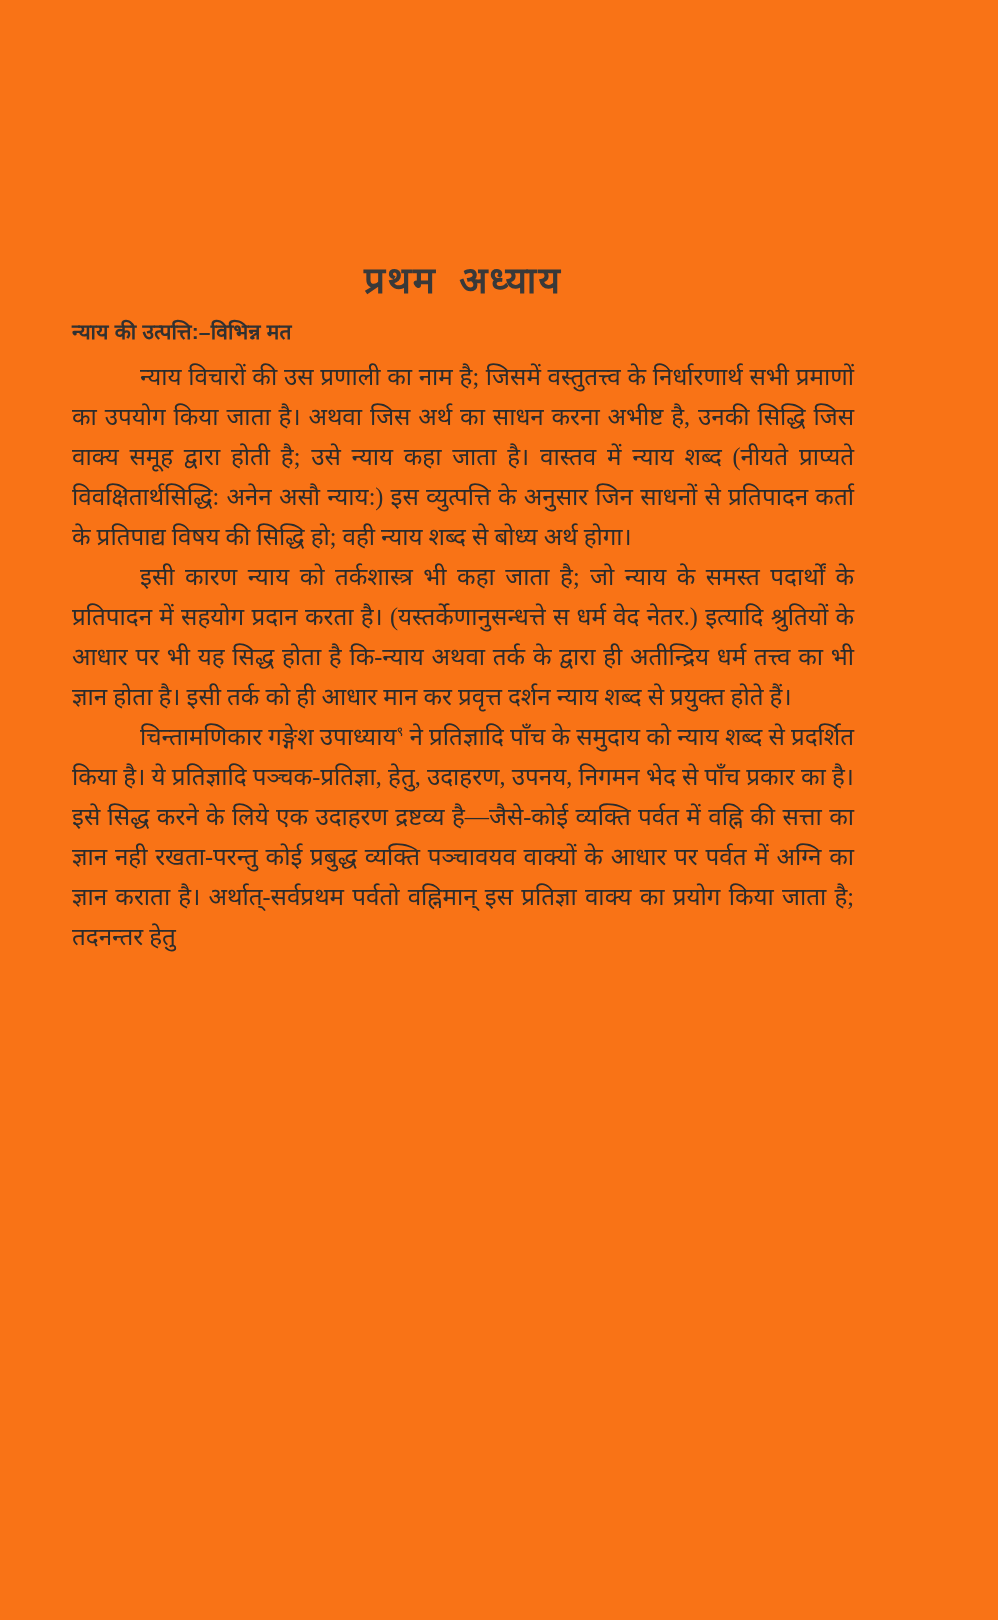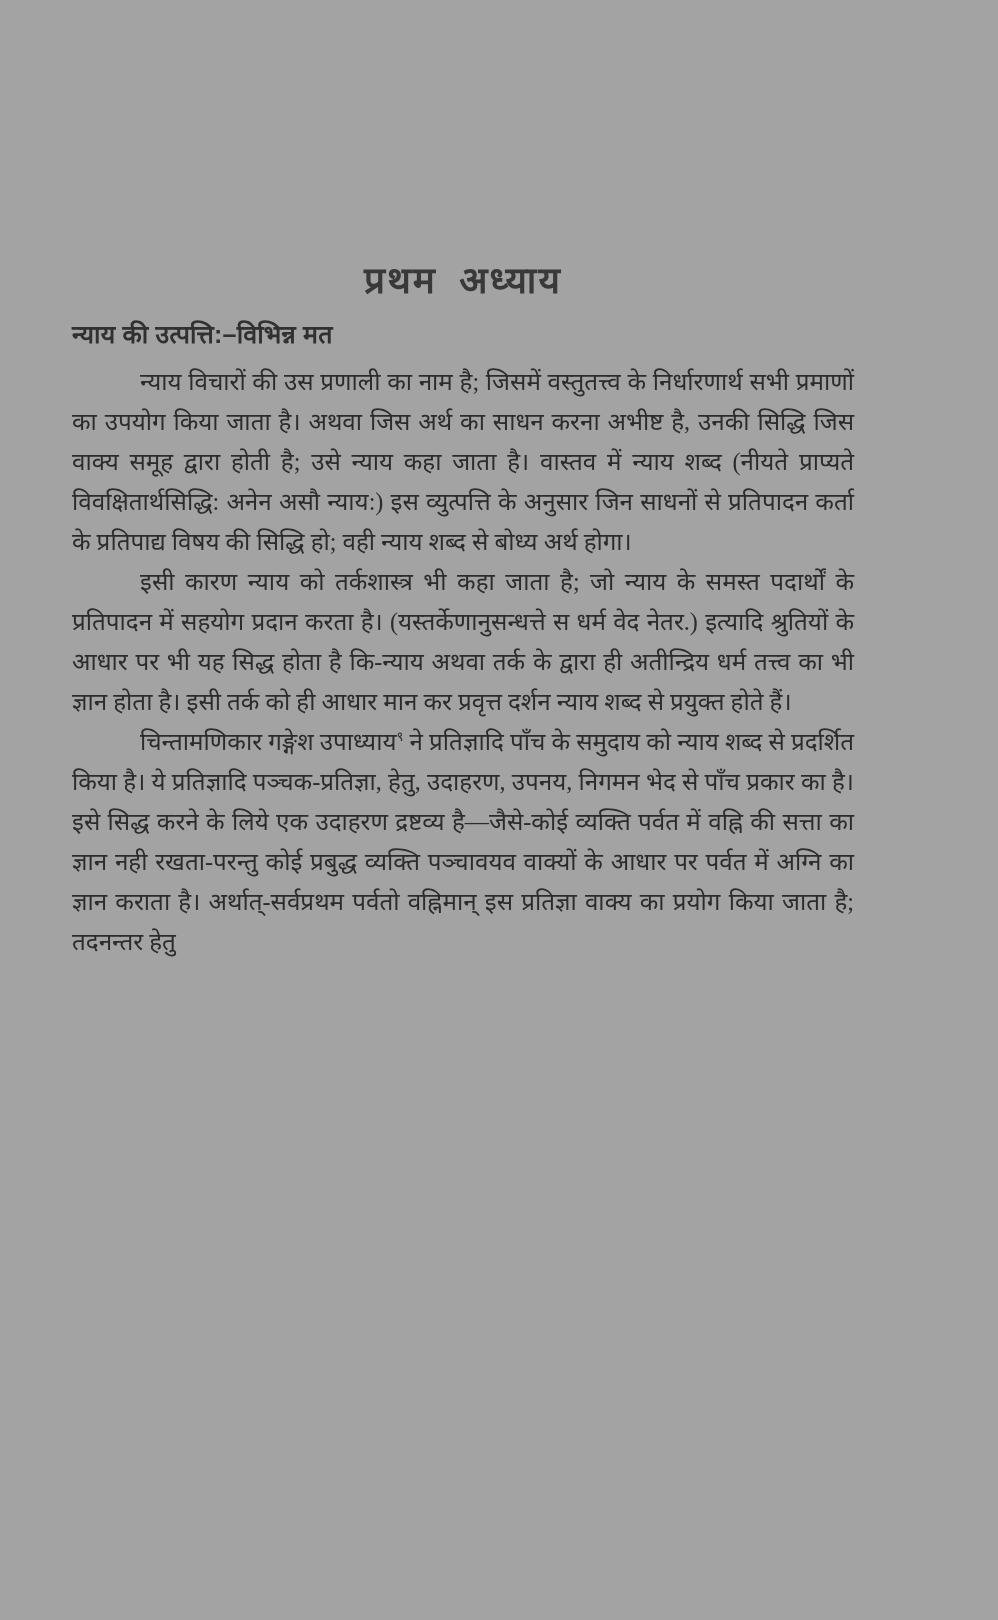--- a/index.html
+++ b/index.html
@@ -6,21 +6,21 @@
   html, body {
     margin: 0;
     padding: 0;
     background: #ffffff;
   }
 
   .page {
     position: relative;
     width: 998px;
     height: 1620px;
-    background: #a3a3a3;
+    background: #f97316;
     overflow: hidden;
     font-family: "Liberation Serif", "DejaVu Serif", serif;
     color: #2b2b2b;
     -webkit-font-smoothing: antialiased;
   }
 
   
   .content {
     position: absolute;
     left: 72px;
@@ -37,21 +37,21 @@
     word-spacing: 10px;
     color: #3a3a3a;
     line-height: 1.25;
     margin: 0 0 14px 0;
     padding-top: 6px;
     font-family: "Liberation Sans", "DejaVu Sans", sans-serif;
   }
 
   
   .sub-heading {
-    font-size: 25px;
+    font-size: 21px;
     font-weight: bold;
     color: #333333;
     margin: 8px 0 10px 0;
     line-height: 1.35;
     letter-spacing: 0.2px;
     font-family: "Liberation Sans", "DejaVu Sans", sans-serif;
   }
 
   
   .body-text {

